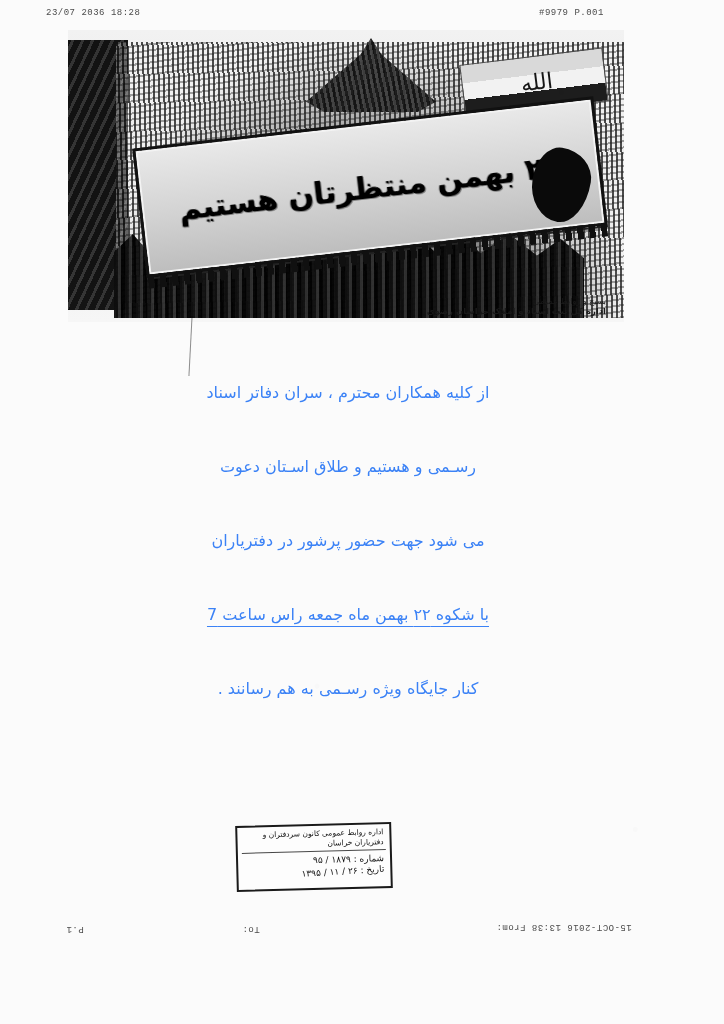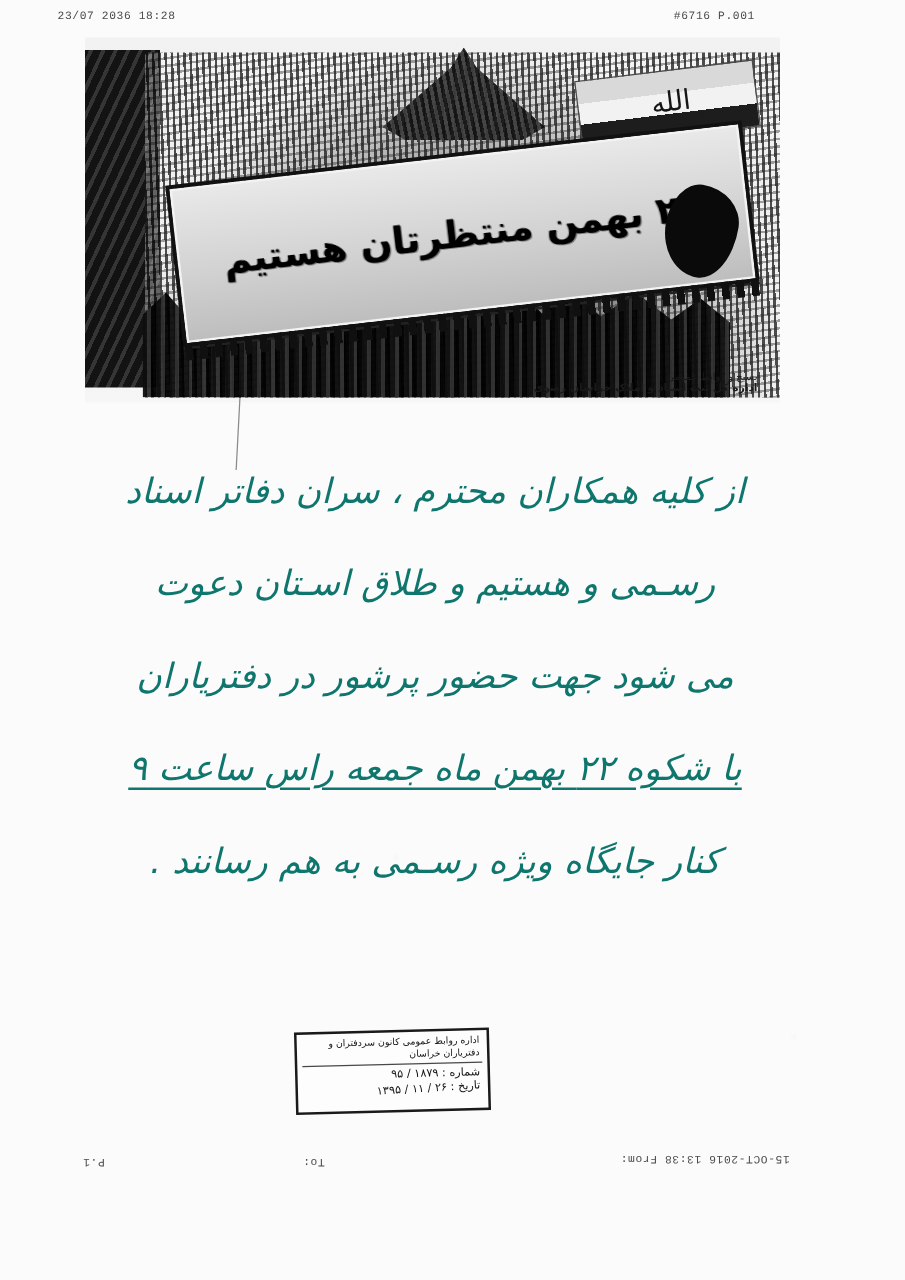--- a/index.html
+++ b/index.html
@@ -194,24 +194,23 @@
 
   
   .body-text {
     position: absolute;
     left: 84px;
     top: 356px;
     width: 560px;
     direction: rtl;
     text-align: center;
     font-family: "DejaVu Sans", sans-serif;
-    color: #0f766e;
-    font-size: 28px;
+    color: #3b82f6;
+    font-size: 16px;
     line-height: 74px;
-    font-style: italic;
   }
   .body-text .ln {
     white-space: nowrap;
   }
   .body-text .ul {
     text-decoration: underline;
     text-underline-offset: 6px;
   }
 
   
@@ -242,21 +241,21 @@
 </style>
 </head>
 <body>
 
 <div class="page">
 
   <div class="edge-shadow"></div>
 
   <div class="fax-strip fax-top">
     <span class="left">23/07 2036  18:28</span>
-    <span class="right">#6716 P.001</span>
+    <span class="right">#9979 P.001</span>
   </div>
 
   <div class="photo">
     <div class="dark-left"></div>
     <div class="crowd"></div>
     <div class="canopy"></div>
     <div class="silhouette"></div>
 
     <div class="flag">
       <span class="emblem">الله</span>
@@ -274,21 +273,21 @@
       <div class="l2">اداره کل ثبت اسناد و املاک خراسان رضوی</div>
     </div>
   </div>
 
   <div class="pencil-line"></div>
 
   <div class="body-text">
     <div class="ln">از کلیه همکاران محترم ، سران دفاتر اسناد</div>
     <div class="ln">رسـمی و هستیم و طلاق اسـتان دعوت</div>
     <div class="ln">می شود جهت حضور پرشور در دفتریاران</div>
-    <div class="ln ul">با شکوه ۲۲ بهمن ماه جمعه راس ساعت ۹</div>
+    <div class="ln ul">با شکوه ۲۲ بهمن ماه جمعه راس ساعت 7</div>
     <div class="ln">کنار جایگاه ویژه رسـمی به هم رسانند .</div>
   </div>
 
   <div class="stamp">
     <div class="row r1">اداره روابط عمومی کانون سردفتران و دفتریاران خراسان</div>
     <div class="sep"></div>
     <div class="row r2">شماره : ۱۸۷۹ / ۹۵</div>
     <div class="row r3">تاریخ : ۲۶ / ۱۱ / ۱۳۹۵</div>
   </div>
 

